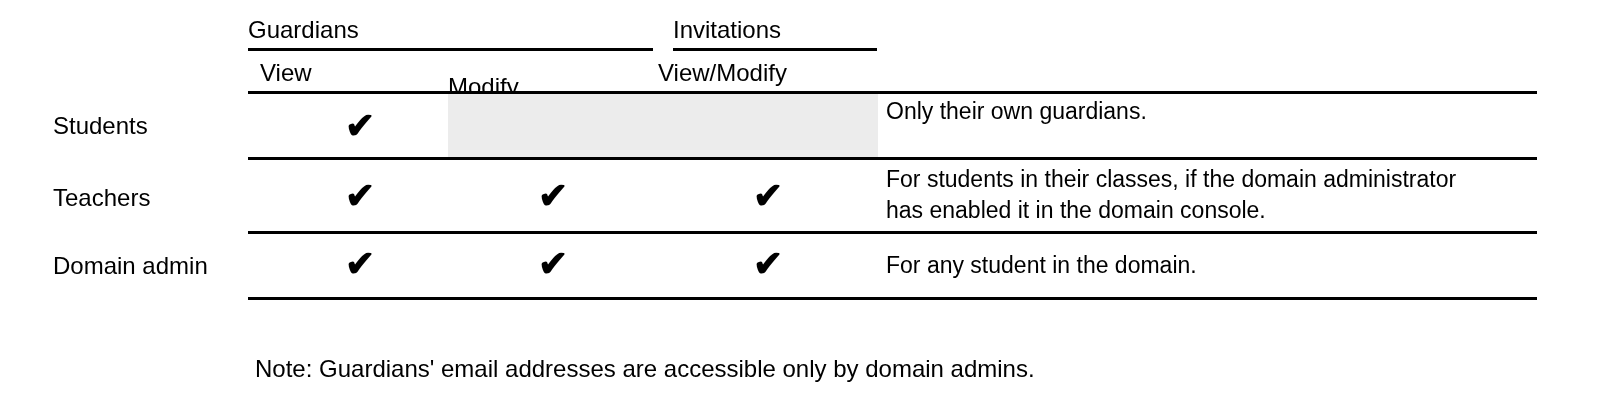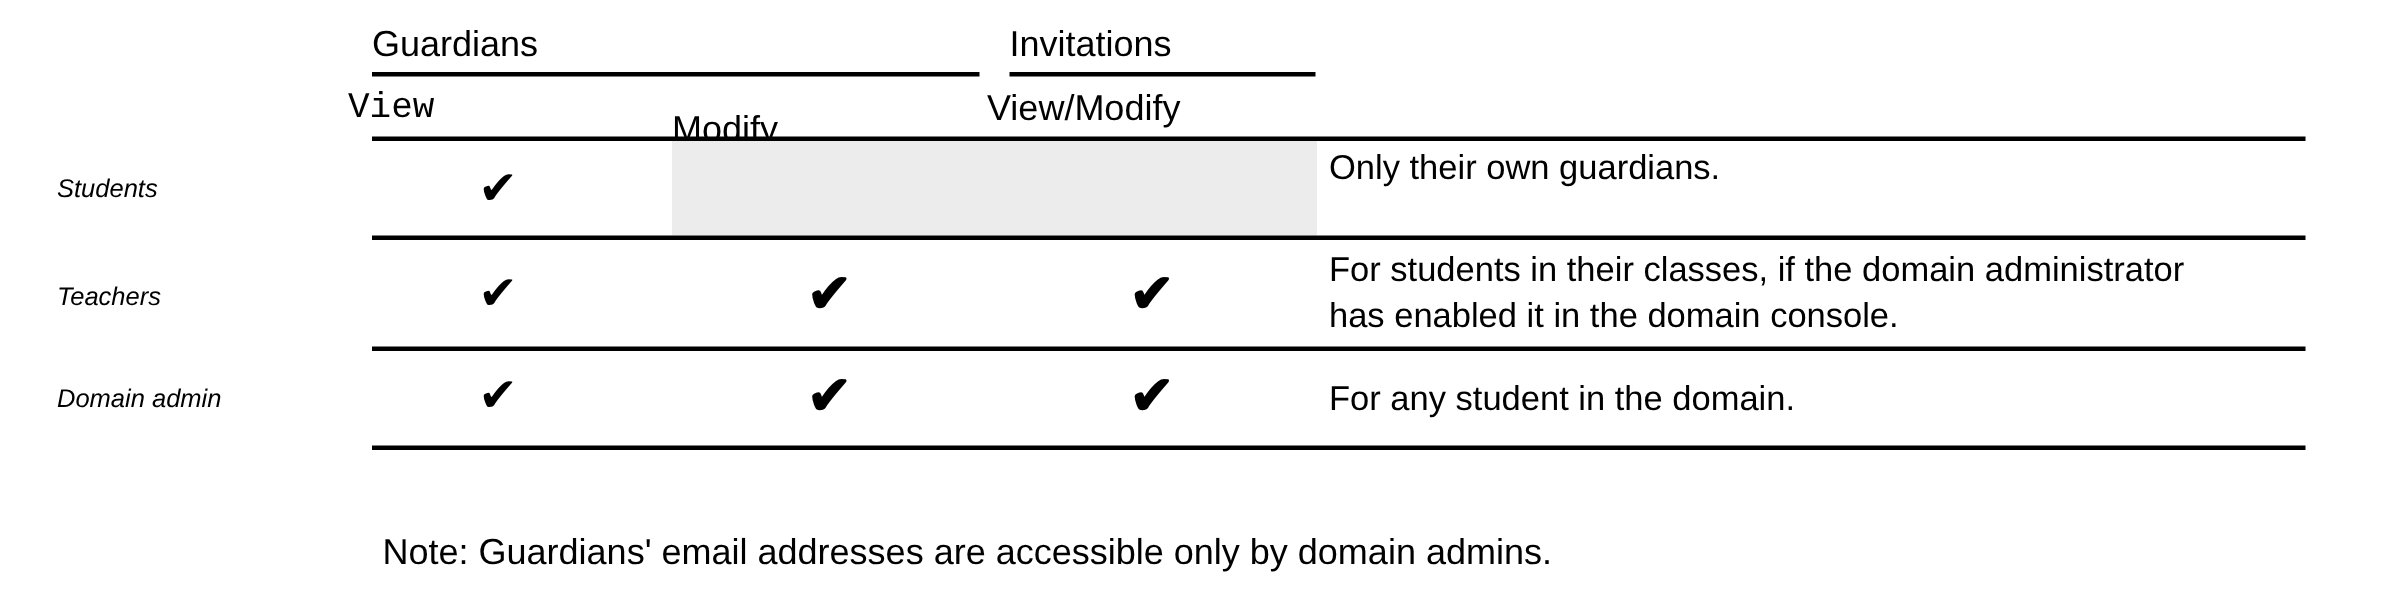--- a/index.html
+++ b/index.html
@@ -13,24 +13,23 @@
   }
   .rule { position: absolute; height: 3px; background: #000000; }
   .hdr {
     position: absolute;
     font-size: 24px;
     line-height: 30px;
     text-align: left;
   }
   .row-label {
     position: absolute;
-    left: 38px;
-    font-size: 17px;
+    left: 53px;
+    font-size: 24px;
     line-height: 28px;
-    font-style: italic;
   }
   .check-cell {
     position: absolute;
     text-align: center;
     font-size: 36px;
     font-weight: bold;
     line-height: 40px;
     letter-spacing: 0;
   }
   .note-cell {
@@ -50,21 +49,21 @@
     background: #ececec;
   }
   .footnote {
     position: absolute;
     left: 255px;
     top: 355px;
     font-size: 24px;
     line-height: 28px;
   }
   
-  .col-view      { left: 232px; width: 200px; font-family: Liberation Mono, monospace; }
+  .col-view      { left: 260px; width: 200px; }
   .col-modify    { left: 448px; width: 210px; }
   .col-viewmod   { left: 658px; width: 220px; }
 </style>
 </head>
 <body>
 
 <div>
 
   <div class="hdr" style="left:248px; top:15px; width:405px;">Guardians</div>
   <div class="hdr" style="left:673px; top:15px; width:204px;">Invitations</div>

